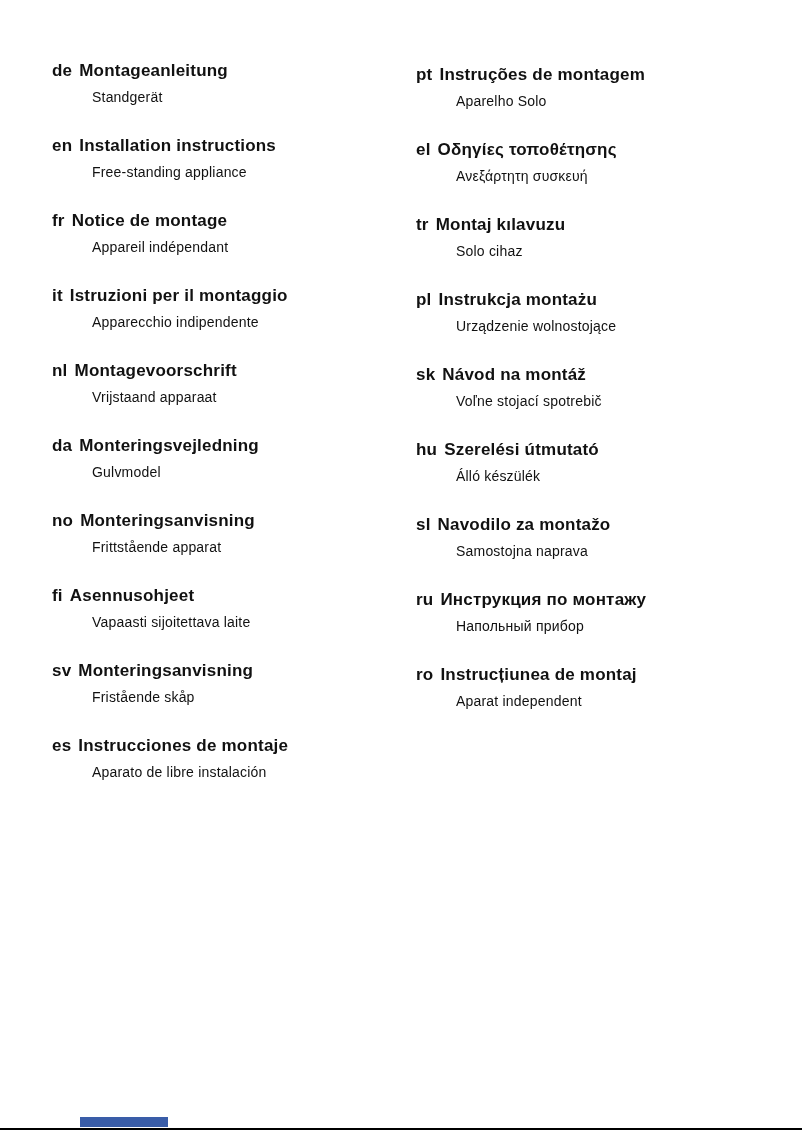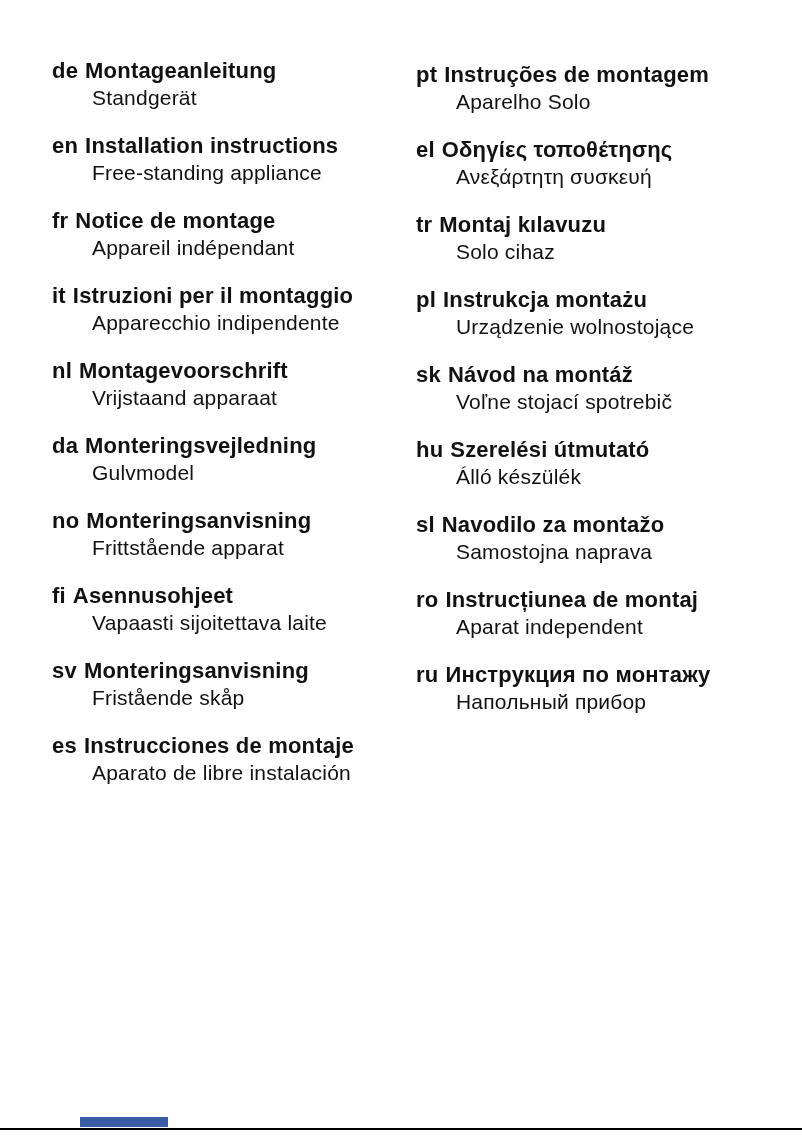--- a/index.html
+++ b/index.html
@@ -32,32 +32,32 @@
     flex: 0 0 364px;
   }
   .column-right {
     flex: 1 1 auto;
     padding-top: 4px;
   }
   .entry {
     margin-bottom: 22px;
   }
   .title-line {
-    font-size: 22px;
+    font-size: 17px;
     font-weight: bold;
     line-height: 26px;
     letter-spacing: 0.2px;
     white-space: nowrap;
   }
   .code {
     display: inline-block;
     margin-right: 7px;
   }
   .subtitle {
-    font-size: 21px;
+    font-size: 14px;
     line-height: 27px;
     padding-left: 40px;
     letter-spacing: 0.2px;
     white-space: nowrap;
   }
   .print-color-mark {
     position: absolute;
     left: 80px;
     bottom: 9px;
     width: 88px;
@@ -141,24 +141,24 @@
       </div>
       <div class="entry">
         <div class="title-line"><span class="code">hu</span><span class="title">Szerelési útmutató</span></div>
         <div class="subtitle">Álló készülék</div>
       </div>
       <div class="entry">
         <div class="title-line"><span class="code">sl</span><span class="title">Navodilo za montažo</span></div>
         <div class="subtitle">Samostojna naprava</div>
       </div>
       <div class="entry">
+        <div class="title-line"><span class="code">ru</span><span class="title">Инструкция по монтажу</span></div>
+        <div class="subtitle">Напольный прибор</div>
+      </div>
+      <div class="entry">
         <div class="title-line"><span class="code">ro</span><span class="title">Instrucțiunea de montaj</span></div>
         <div class="subtitle">Aparat independent</div>
-      </div>
-      <div class="entry">
-        <div class="title-line"><span class="code">ru</span><span class="title">Инструкция по монтажу</span></div>
-        <div class="subtitle">Напольный прибор</div>
       </div>
     </div>
 </div>
 
 <div class="print-color-mark" style="background: rgb(58, 93, 168);"></div>
 <div class="crop-mark-line" style="background: rgb(0, 0, 0);"></div>
 
 </body></html>

